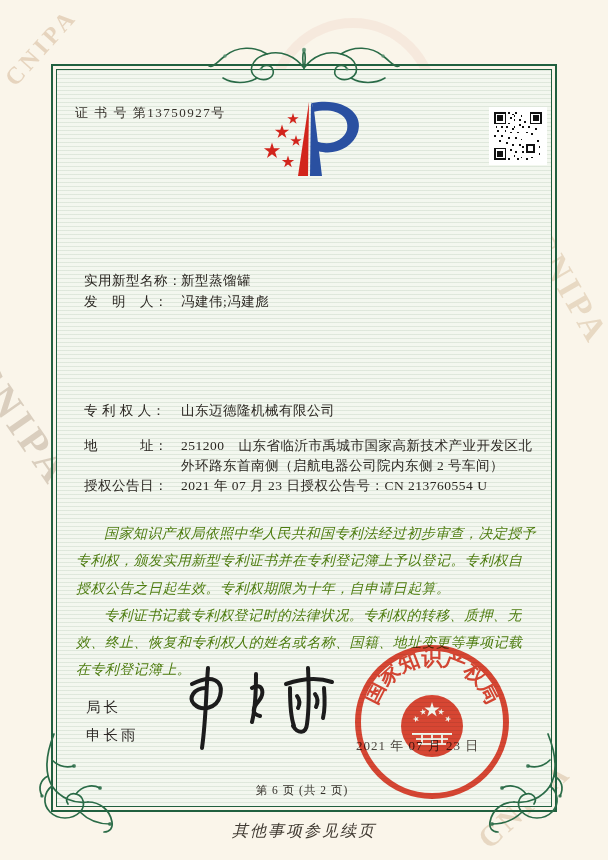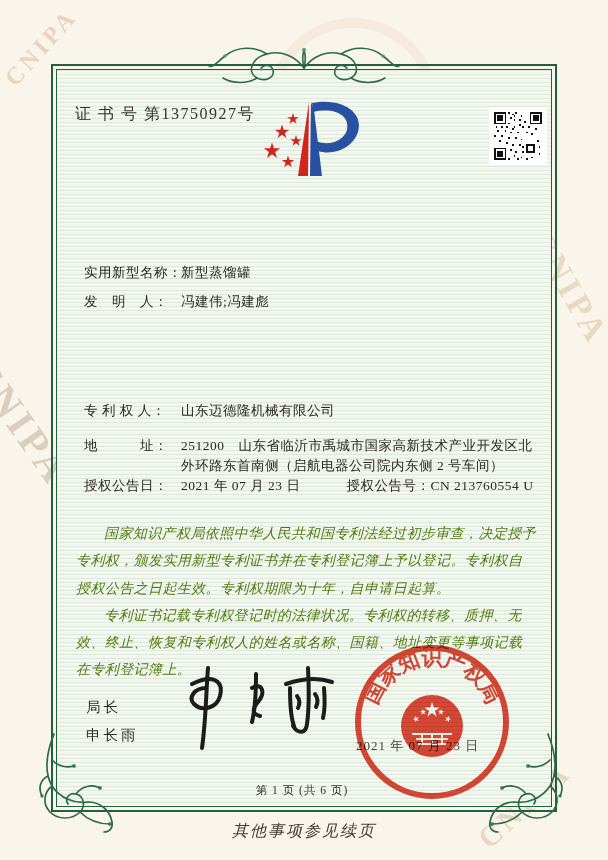--- a/index.html
+++ b/index.html
@@ -34,34 +34,34 @@
     position:absolute; inset:3px; border:1px solid #20603f;
     background:
       repeating-linear-gradient(180deg, rgba(140,170,142,0.20) 0 1px, rgba(255,255,255,0) 1px 4px),
       #f3f7ef;
   }
   .ornament{position:absolute; pointer-events:none;}
   .orn-top{left:199px; top:42px;}
   .orn-bl{left:36px; top:732px;}
   .orn-br{left:470px; top:732px; transform:scaleX(-1);}
   
-  .cert-no{position:absolute; left:75px; top:104px; font-size:16px; letter-spacing:1.5px; color:#35312a;}
+  .cert-no{position:absolute; left:75px; top:104px; font-size:13px; letter-spacing:1.5px; color:#35312a;}
   .logo{position:absolute; left:246px; top:96px;}
   .qr{position:absolute; left:489px; top:107px; width:58px; height:58px; background:#fff; padding:3px; box-sizing:border-box;}
   .title{
     position:absolute; left:0; right:0; top:183px; text-align:center;
     font-size:30px; font-weight:700; letter-spacing:7px; color:#1f1b15;
   }
   
   .field{position:absolute; left:84px; font-size:13.5px; color:#2b2722; white-space:nowrap;}
   .field .lbl{display:inline-block; width:97px; letter-spacing:0.5px;}
   .field .val{letter-spacing:0.5px;}
-  .f1{top:264px;} .f2{top:293px;} .f3{top:330px;} .f4{top:366px;} .f5{top:402px;}
+  .f1{top:272px;} .f2{top:293px;} .f3{top:330px;} .f4{top:366px;} .f5{top:402px;}
   .f6{top:437px;} .f6b{top:457px; padding-left:97px;} .f7{top:477px;}
-  .grant-no{margin-left:46px;text-align:center;}
+  .grant-no{text-align:center;}
   
   .body-text{
     position:absolute; left:76px; top:520px; width:460px;
     font-size:14px; line-height:1.95; font-style:italic; color:#4d7c0f;
     letter-spacing:0.4px;
   }
   .body-text p{margin:0; text-indent:2em;}
   
   .commissioner{
     position:absolute; left:86px; top:694px; font-family:"Liberation Sans","DejaVu Sans",sans-serif;
@@ -247,17 +247,17 @@
       </g>
       <g stroke="#fff" stroke-width="1.8" fill="none">
         <path d="M60,92 H100"></path>
         <path d="M64,97 H96"></path>
         <path d="M66,102 H94"></path>
         <path d="M70,92 V102 M80,92 V102 M90,92 V102"></path>
       </g>
     </g>
   </svg>
 
-  <div class="page-no">第 1 页 (共 6 页)</div>
+  <div class="page-no">第 6 页 (共 2 页)</div>
 
   <div class="footer-note">其他事项参见续页</div>
 
 </div>
 
 </body></html>

